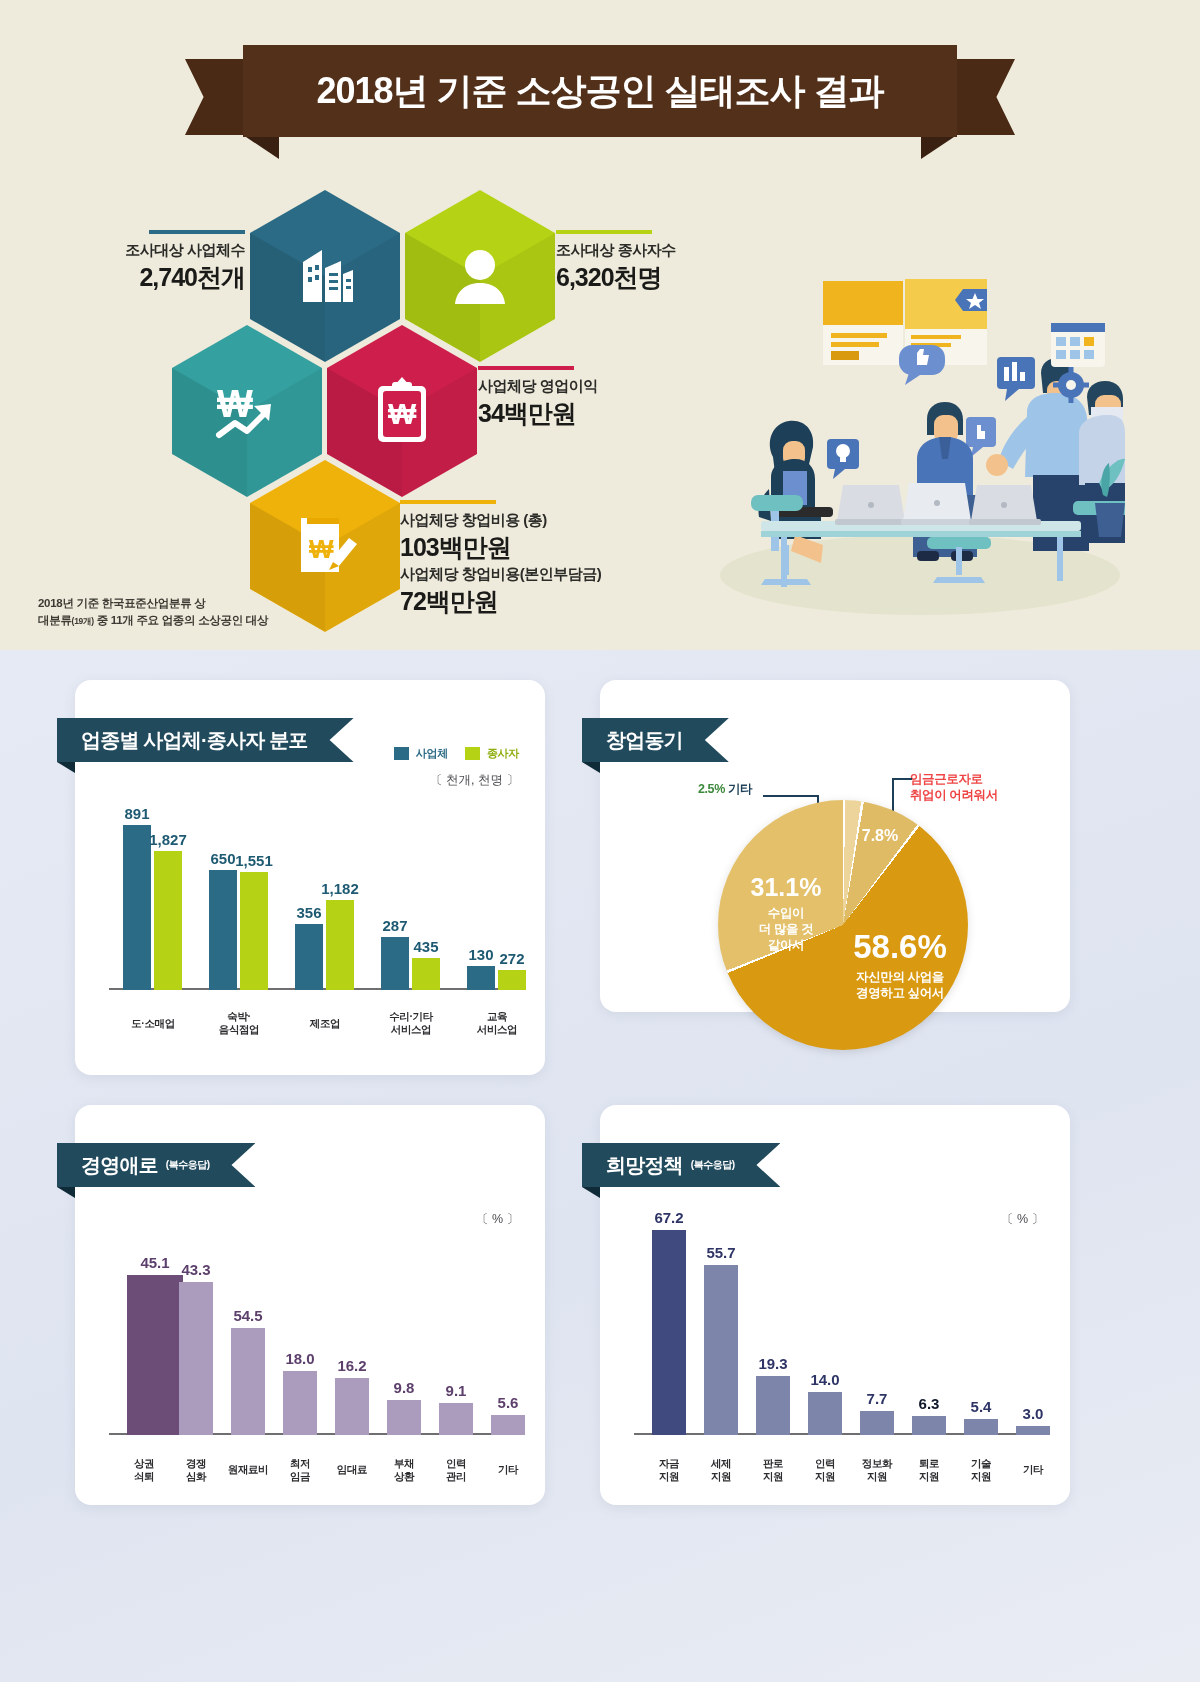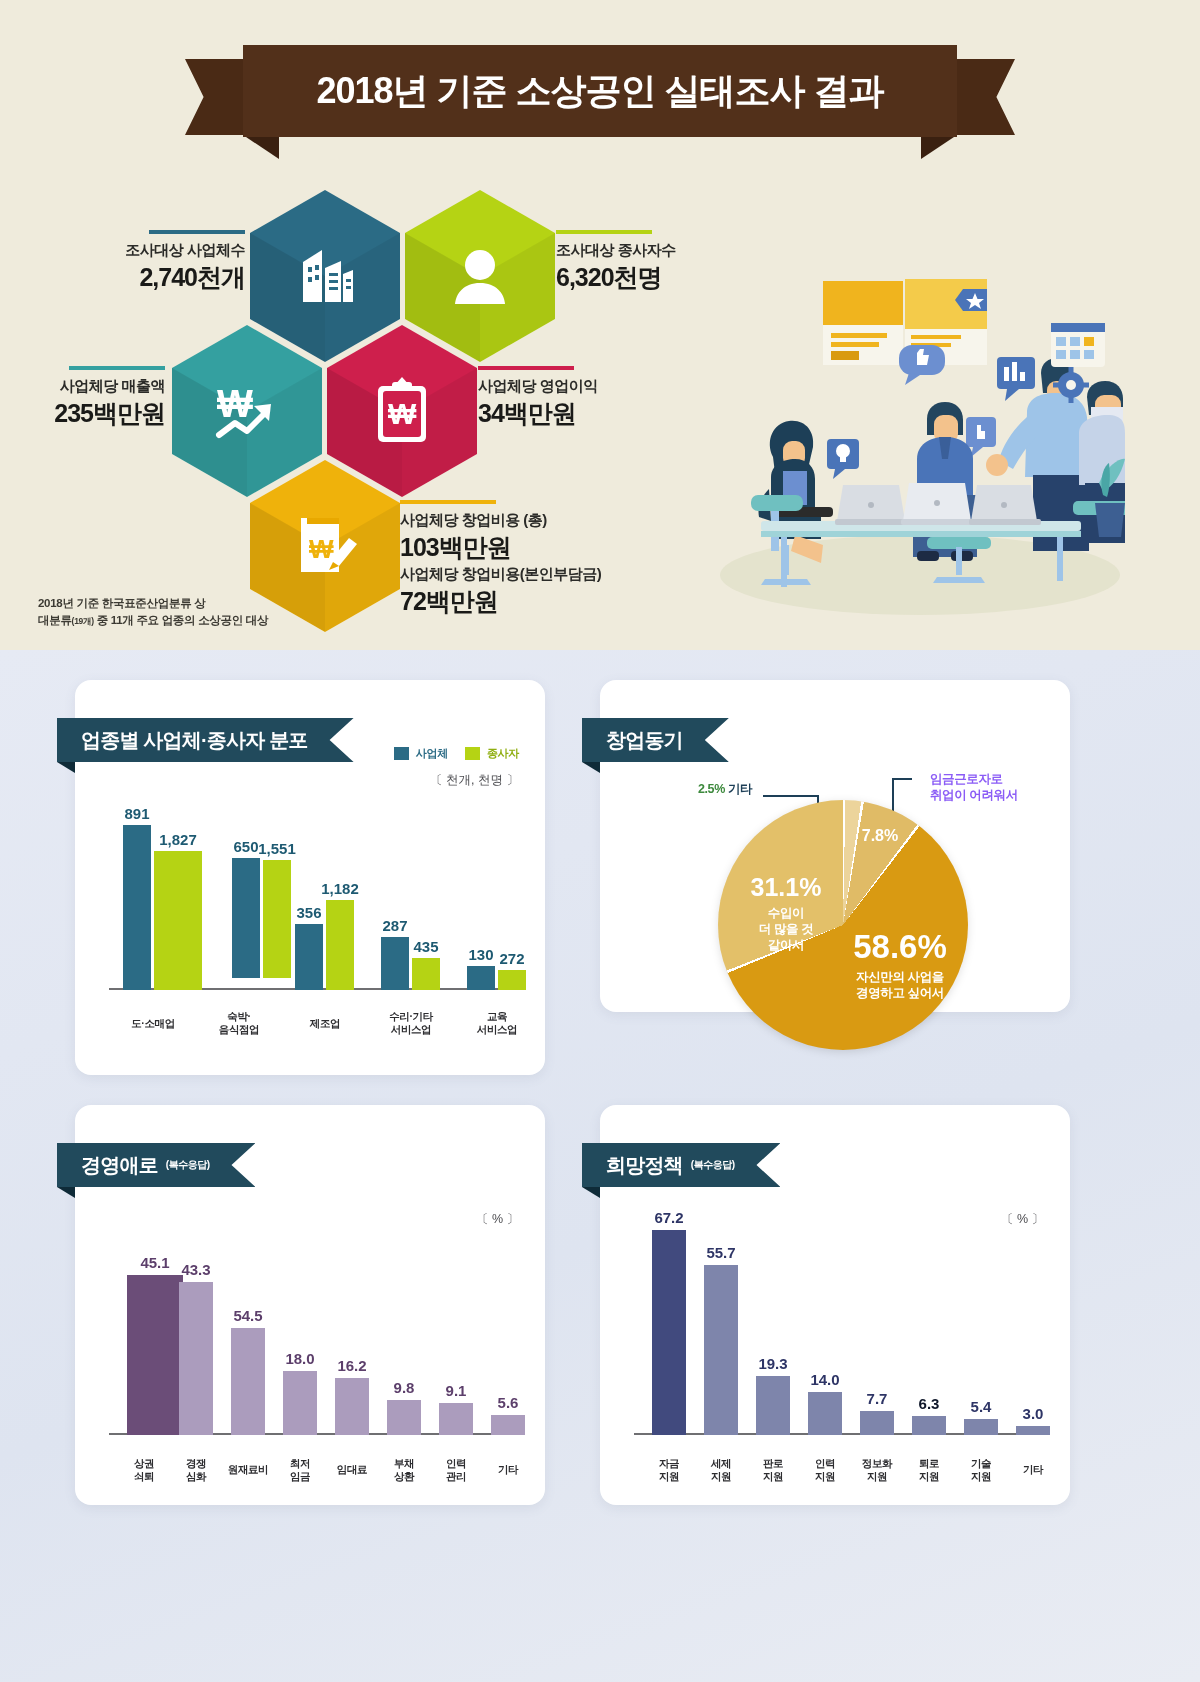--- a/index.html
+++ b/index.html
@@ -228,25 +228,20 @@
       <div class="stat-cap">조사대상 사업체수</div>
       <div class="stat-val">2,740천개</div>
     </div>
 
     <div class="stat-block" style="left:556px; top:230px;">
       <div class="stat-rule" style="background:#b5d314;"></div>
       <div class="stat-cap">조사대상 종사자수</div>
       <div class="stat-val">6,320천명</div>
     </div>
 
-    <div class="stat-block right-align" style="left:25px; top:366px; width:140px;">
-      <div class="stat-rule" style="background:#34a0a0;"></div>
-      <div class="stat-cap">사업체당 매출액</div>
-      <div class="stat-val">235백만원</div>
-    </div>
 
     <div class="stat-block" style="left:478px; top:366px;">
       <div class="stat-rule" style="background:#ce1f4c;"></div>
       <div class="stat-cap">사업체당 영업이익</div>
       <div class="stat-val">34백만원</div>
     </div>
 
     <div class="stat-block" style="left:400px; top:500px;">
       <div class="stat-rule" style="background:#efb20b;"></div>
       <div class="stat-cap">사업체당 창업비용 (총)</div>
@@ -409,27 +404,27 @@
       </div>
       <div class="unit-note" style="top:92px;">〔 천개, 천명 〕</div>
 
       <div class="plot" style="top:120px; height:238px;">
         <div class="axis-line" style="left:0; right:0; bottom:48px; background:#6f6f72;"></div>
 
         <div class="grp" style="left:14px; bottom:48px;">
           <div class="bar" style="width:28px; height:165px; background:#2b6b85;">
             <span class="vlabel" style="color:#1e5a72;">891</span>
           </div>
-          <div class="bar" style="width:48px; height:139px; background:#b5d314;">
+          <div class="bar" style="width:28px; height:139px; background:#b5d314;">
             <span class="vlabel" style="color:#1e5a72;">1,827</span>
           </div>
         </div>
         <div class="xcat" style="left:0px; bottom:8px; width:88px;">도·소매업</div>
 
-        <div class="grp" style="left:100px; bottom:60px;margin-left:23px;">
+        <div class="grp" style="left:100px; bottom:48px;">
           <div class="bar" style="width:28px; height:120px; background:#2b6b85;">
             <span class="vlabel" style="color:#1e5a72;">650</span>
           </div>
           <div class="bar" style="width:28px; height:118px; background:#b5d314;">
             <span class="vlabel" style="color:#1e5a72;">1,551</span>
           </div>
         </div>
         <div class="xcat" style="left:86px; bottom:2px; width:88px;">숙박·<br>음식점업</div>
 
         <div class="grp" style="left:186px; bottom:48px;">
@@ -471,21 +466,21 @@
       <div class="ribbon-notch"></div>
 
       <div class="callout" style="left:98px; top:102px;">
         <span style="color:#3e8a3e;">2.5%</span>
         <span style="color:#1d3f57;">기타</span>
       </div>
       <div class="lead" style="left:163px; top:115px; width:56px; height:2px;"></div>
       <div class="lead" style="left:217px; top:115px; width:2px; height:24px;"></div>
       <div class="dot" style="left:214px; top:137px;"></div>
 
-      <div class="callout" style="left:310px; top:92px; color:#8b5cf6;margin-left:20px;">
+      <div class="callout" style="left:310px; top:92px; color:#ef4444;">
         임금근로자로<br>취업이 어려워서
       </div>
       <div class="lead" style="left:292px; top:98px; width:20px; height:2px;"></div>
       <div class="lead" style="left:292px; top:98px; width:2px; height:42px;"></div>
       <div class="dot" style="left:289px; top:137px;"></div>
 
       <div id="pie-wrap">
         <div id="pie" style="background: conic-gradient(
                 from 0deg,
                 #ecd49b 0deg 9deg,

